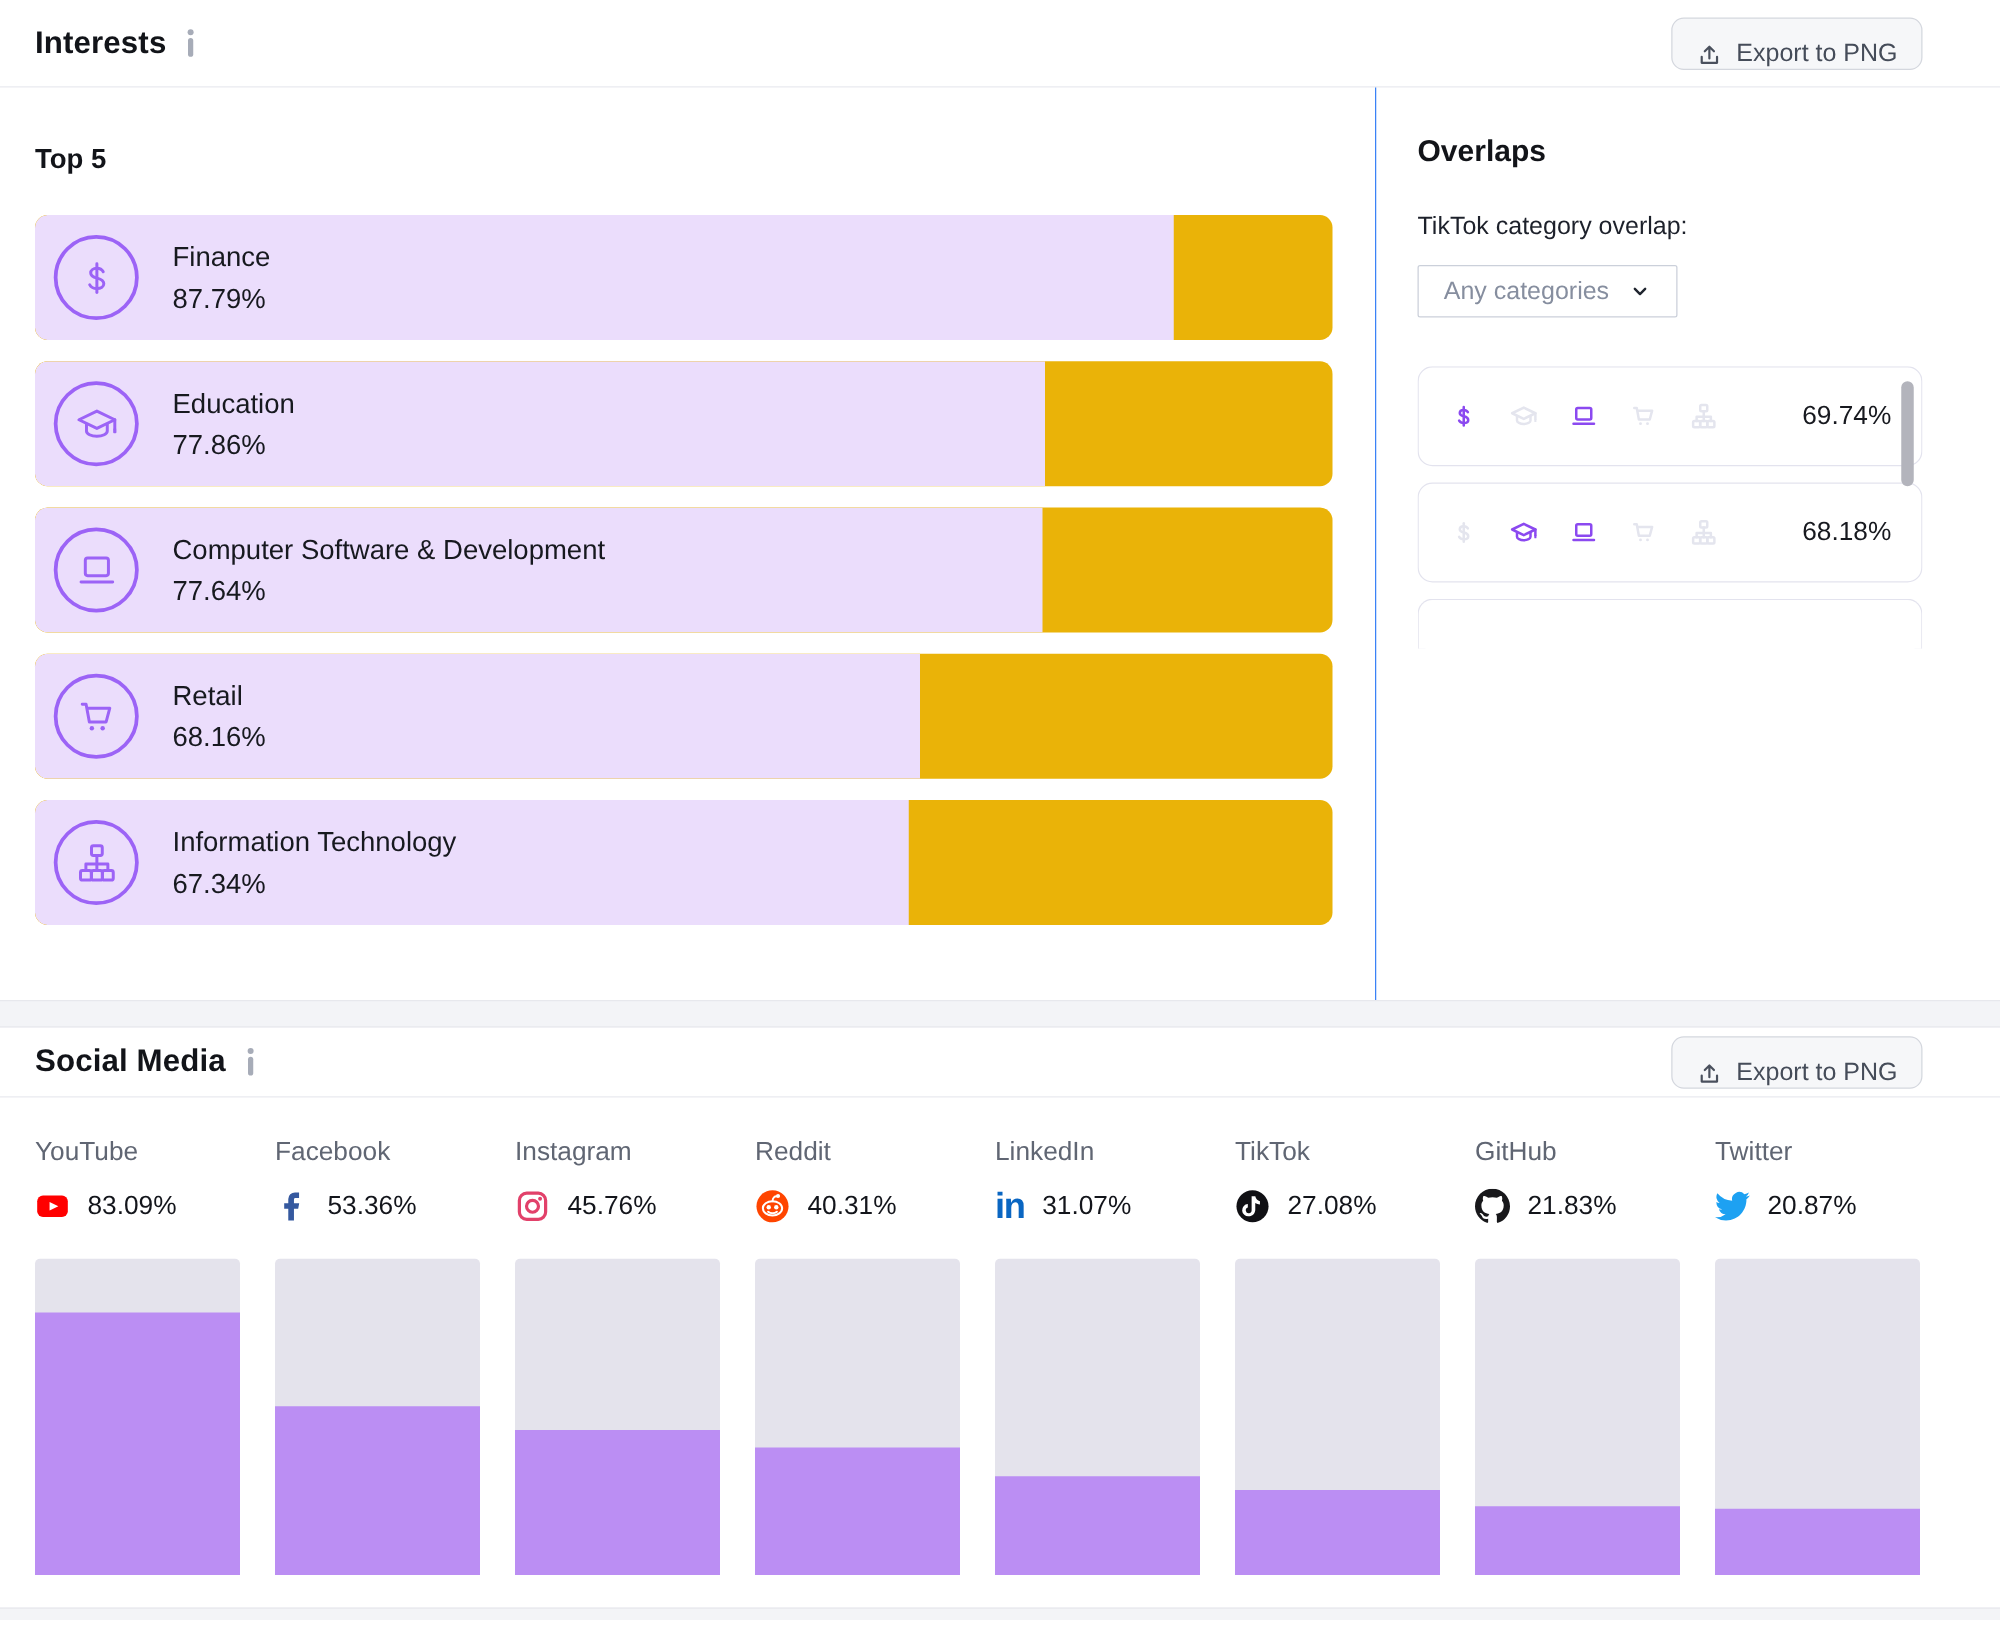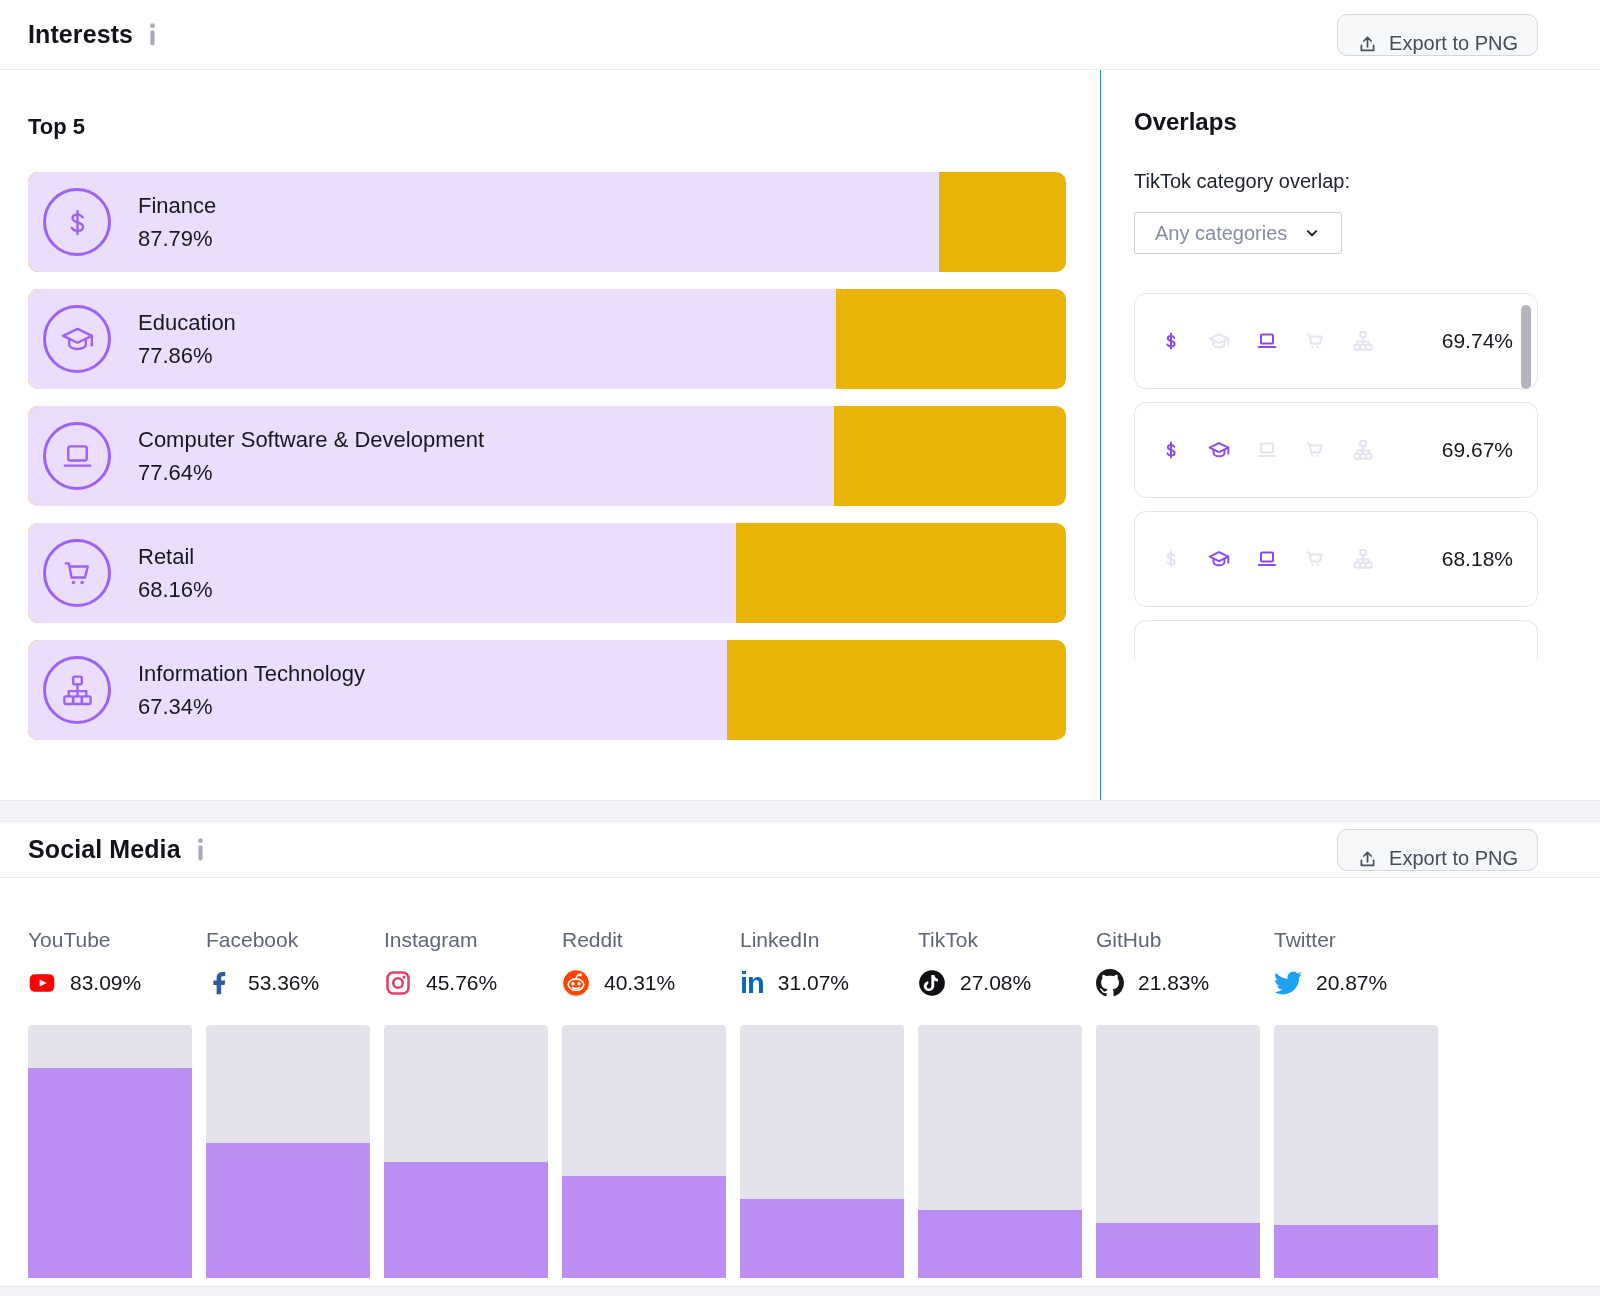--- a/index.html
+++ b/index.html
@@ -35,40 +35,40 @@
 
   
   .overlaps { flex:1; border-left:1px solid #3b82f6; padding:0 62px 0 33px; min-width:0; }
   .ov-title { margin-top:38px; font-size:24px; font-weight:700; color:#121419; }
   .ov-select-label { margin-top:34px; font-size:20px; color:#1d212b; }
   .dropdown { margin-top:19px; height:42px; display:inline-flex; align-items:center; gap:16px;
     padding:0 20px; border:1.5px solid #cbd0da; border-radius:2px; background:#fff; cursor:pointer; }
   .dropdown .val { font-size:20px; color:#868e9f; }
   .dropdown svg { color:#20252f; stroke-width:2.6; }
   .cards { position:relative; margin-top:39px; height:445px; overflow:hidden; }
-  .card { height:96px; border:1.5px solid #e3e3ee; border-radius:12px; background:#fff;
+  .card { height:80px; border:1.5px solid #e3e3ee; border-radius:12px; background:#fff;
     display:flex; align-items:center; padding:0 24px; margin-bottom:13px; }
   .ov { display:inline-flex; width:24px; height:24px; margin-right:24px; }
   .ov svg { width:24px; height:24px; stroke-width:2; }
   .ov.on { color:#8b49f0; }
   .ov.off { color:#e4e5ee; }
   .ovpct { margin-left:auto; font-size:21px; color:#17191f; }
   .card.partial { height:40px; border-bottom:none; border-radius:12px 12px 0 0; margin-bottom:0; }
   .scroll-thumb { position:absolute; top:12px; right:7px; width:10px; height:84px;
     border-radius:6px; background:#b3b4bc; }
 
   
   .band { height:22px; background:#f3f4f7; border-top:1px solid #e7e8ed; border-bottom:1px solid #e7e8ed; }
 
   
   .panel-social { height:474px; display:flex; flex-direction:column; }
   .panel-social .panel-header { height:56px; border-bottom:1px solid #e9eaef; flex:none; }
   .panel-social .export-btn { height:42px; }
-  .sgrid { display:grid; grid-template-columns:repeat(8,164px); column-gap:14px;
-    padding-left:28px; margin-top:50px; }
+  .sgrid { display:grid; grid-template-columns:repeat(8,164px); column-gap:28px;
+    padding-left:28px; margin-top:32px; }
   .sname { font-size:21px; color:#606673; height:26px; }
   .srow { display:flex; align-items:center; gap:14px; margin-top:12px; height:34px; }
   .sicon { display:inline-flex; width:28px; height:28px; align-items:center; justify-content:center; }
   .sicon svg { width:28px; height:28px; }
   .spct { font-size:21px; color:#13151b; }
   .sbar { position:relative; margin-top:25px; height:253px; background:#e4e3ec;
     border-radius:4px 4px 0 0; overflow:hidden; }
   .sbarfill { position:absolute; left:0; right:0; bottom:0; background:#bb8ef3; }
   .bottom-band { height:10px; background:#f3f4f7; border-top:1px solid #e7e8ed; margin-top:auto; }
 
@@ -256,48 +256,20 @@
               </svg>
             </span>
           <span class="ov off">
               <svg viewBox="0 0 24 24">
                 <use href="#i-network"></use>
               </svg>
             </span>
           <span class="ovpct">69.74%</span>
         </div>
 
-        <div class="card">
-          <span class="ov on">
-              <svg viewBox="0 0 24 24">
-                <use href="#i-dollar"></use>
-              </svg>
-            </span>
-          <span class="ov on">
-              <svg viewBox="0 0 24 24">
-                <use href="#i-cap"></use>
-              </svg>
-            </span>
-          <span class="ov off">
-              <svg viewBox="0 0 24 24">
-                <use href="#i-laptop"></use>
-              </svg>
-            </span>
-          <span class="ov off">
-              <svg viewBox="0 0 24 24">
-                <use href="#i-cart"></use>
-              </svg>
-            </span>
-          <span class="ov off">
-              <svg viewBox="0 0 24 24">
-                <use href="#i-network"></use>
-              </svg>
-            </span>
-          <span class="ovpct">69.67%</span>
-        </div>
 
         <div class="card">
           <span class="ov off">
               <svg viewBox="0 0 24 24">
                 <use href="#i-dollar"></use>
               </svg>
             </span>
           <span class="ov on">
               <svg viewBox="0 0 24 24">
                 <use href="#i-cap"></use>

